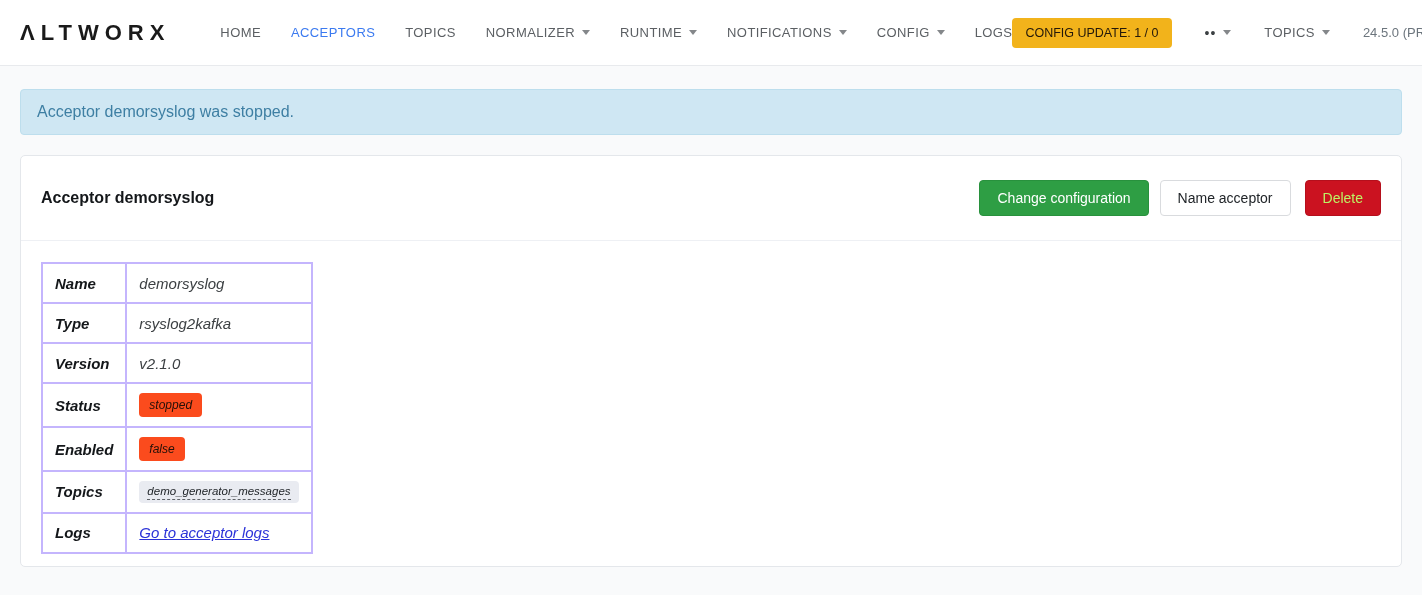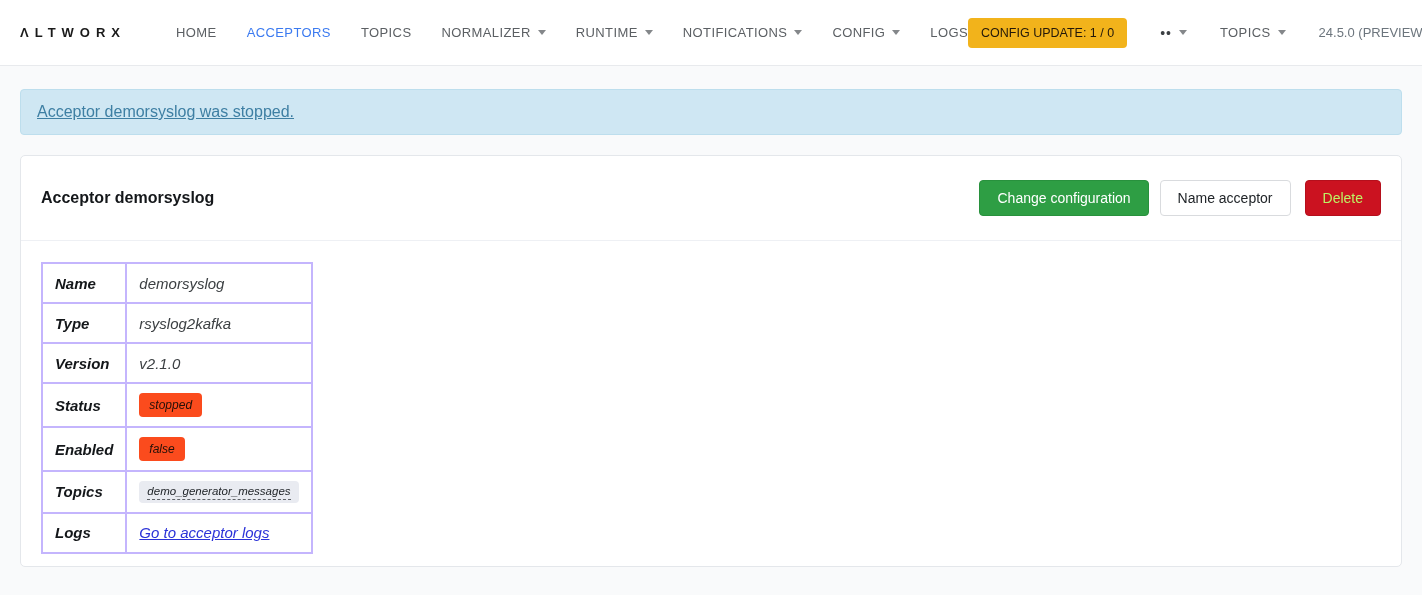--- a/index.html
+++ b/index.html
@@ -11,21 +11,21 @@
   }
 
   
   .navbar {
     height: 66px; background: #ffffff;
     border-bottom: 1px solid #e8eaed;
     display: flex; align-items: center;
     padding: 0 27px 0 20px;
   }
   .brand {
-    font-size: 13px; font-weight: 600; letter-spacing: 6px;
+    font-size: 22px; font-weight: 600; letter-spacing: 6px;
     color: #1a1a1a; cursor: pointer; margin-right: 50px; white-space: nowrap;
   }
   .nav { display: flex; align-items: center; gap: 30px; }
   .nav-link {
     font-size: 13px; color: #5b5f63; text-decoration: none;
     letter-spacing: 0.4px; cursor: pointer; white-space: nowrap;
     display: inline-flex; align-items: center;
   }
   .nav-link.active { color: #3b7af0; }
   .caret {
@@ -46,21 +46,20 @@
   .dots-menu .dots { font-size: 14px; letter-spacing: 1px; color: #3c4043; }
   .version-label { font-size: 13px; color: #6c757d; white-space: nowrap; }
 
   
   .page { padding: 23px 20px 0 20px; }
 
   .alert {
     background: #cfe7f3; border: 1px solid #bddeed; color: #3e7fa3;
     border-radius: 4px; padding: 13px 16px; font-size: 16px;
     margin-bottom: 20px;
-    text-decoration: underline;
   }
 
   .card {
     background: #ffffff; border: 1px solid #e4e7eb; border-radius: 5px;
   }
   .card-header {
     display: flex; align-items: center; justify-content: space-between;
     padding: 24px 20px; border-bottom: 1px solid #eef0f4;
   }
   .card-title { font-size: 16px; font-weight: 700; color: #14171a; }

